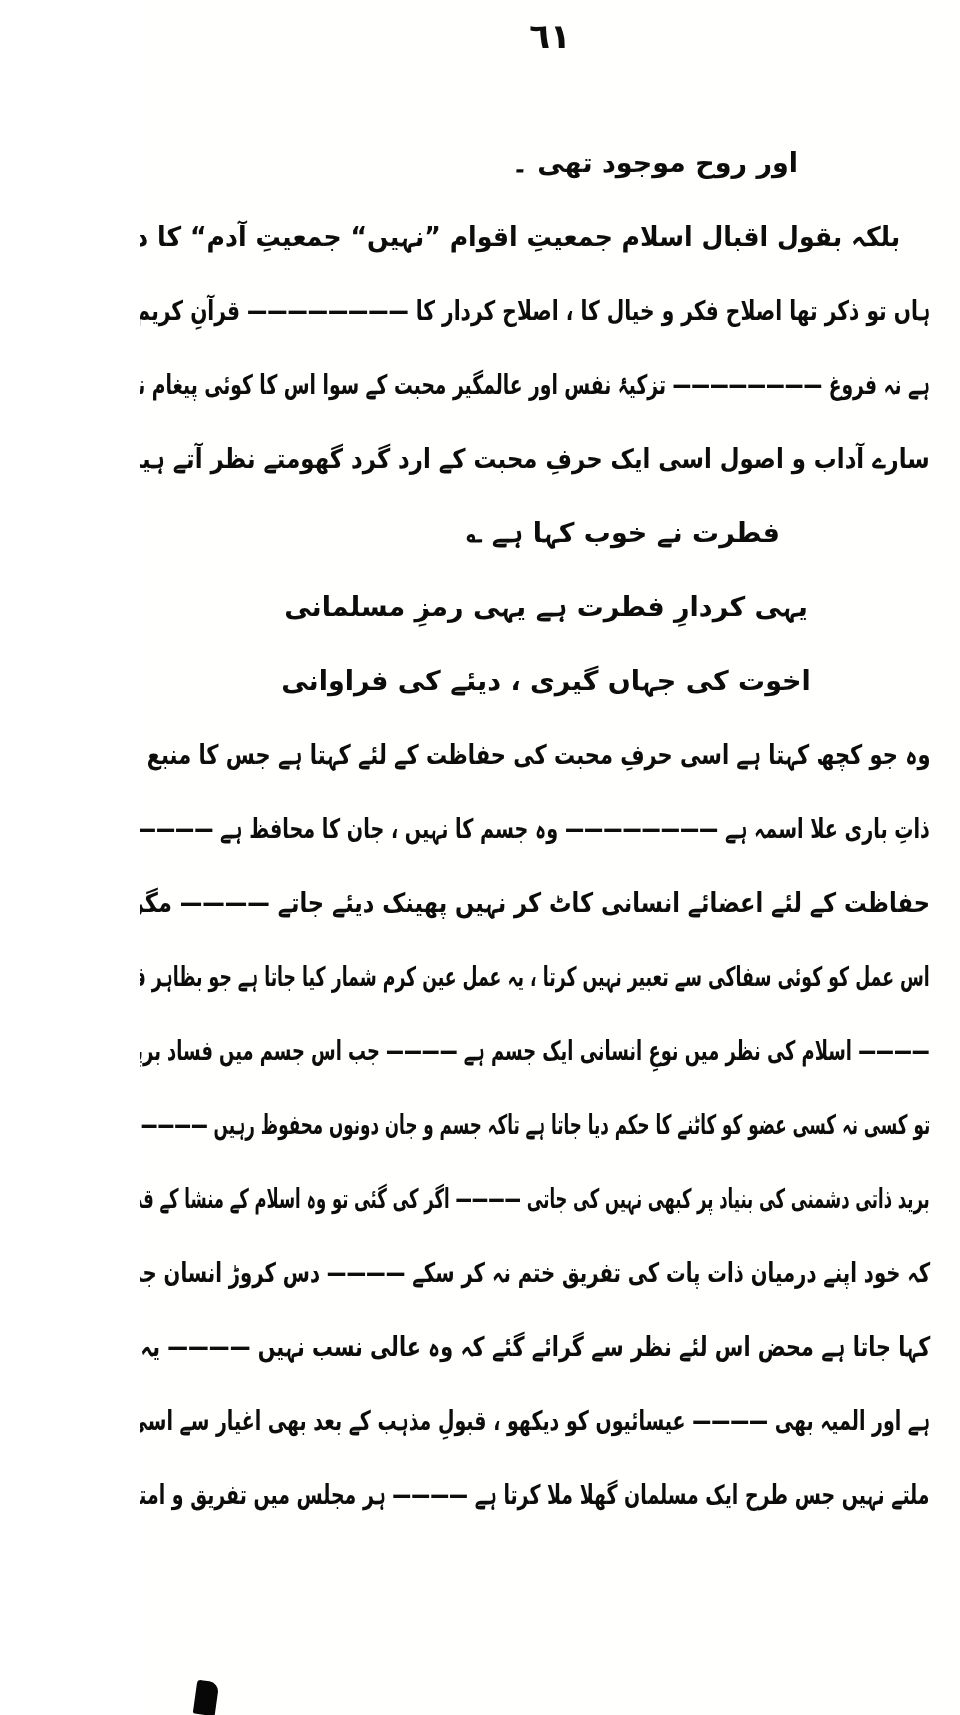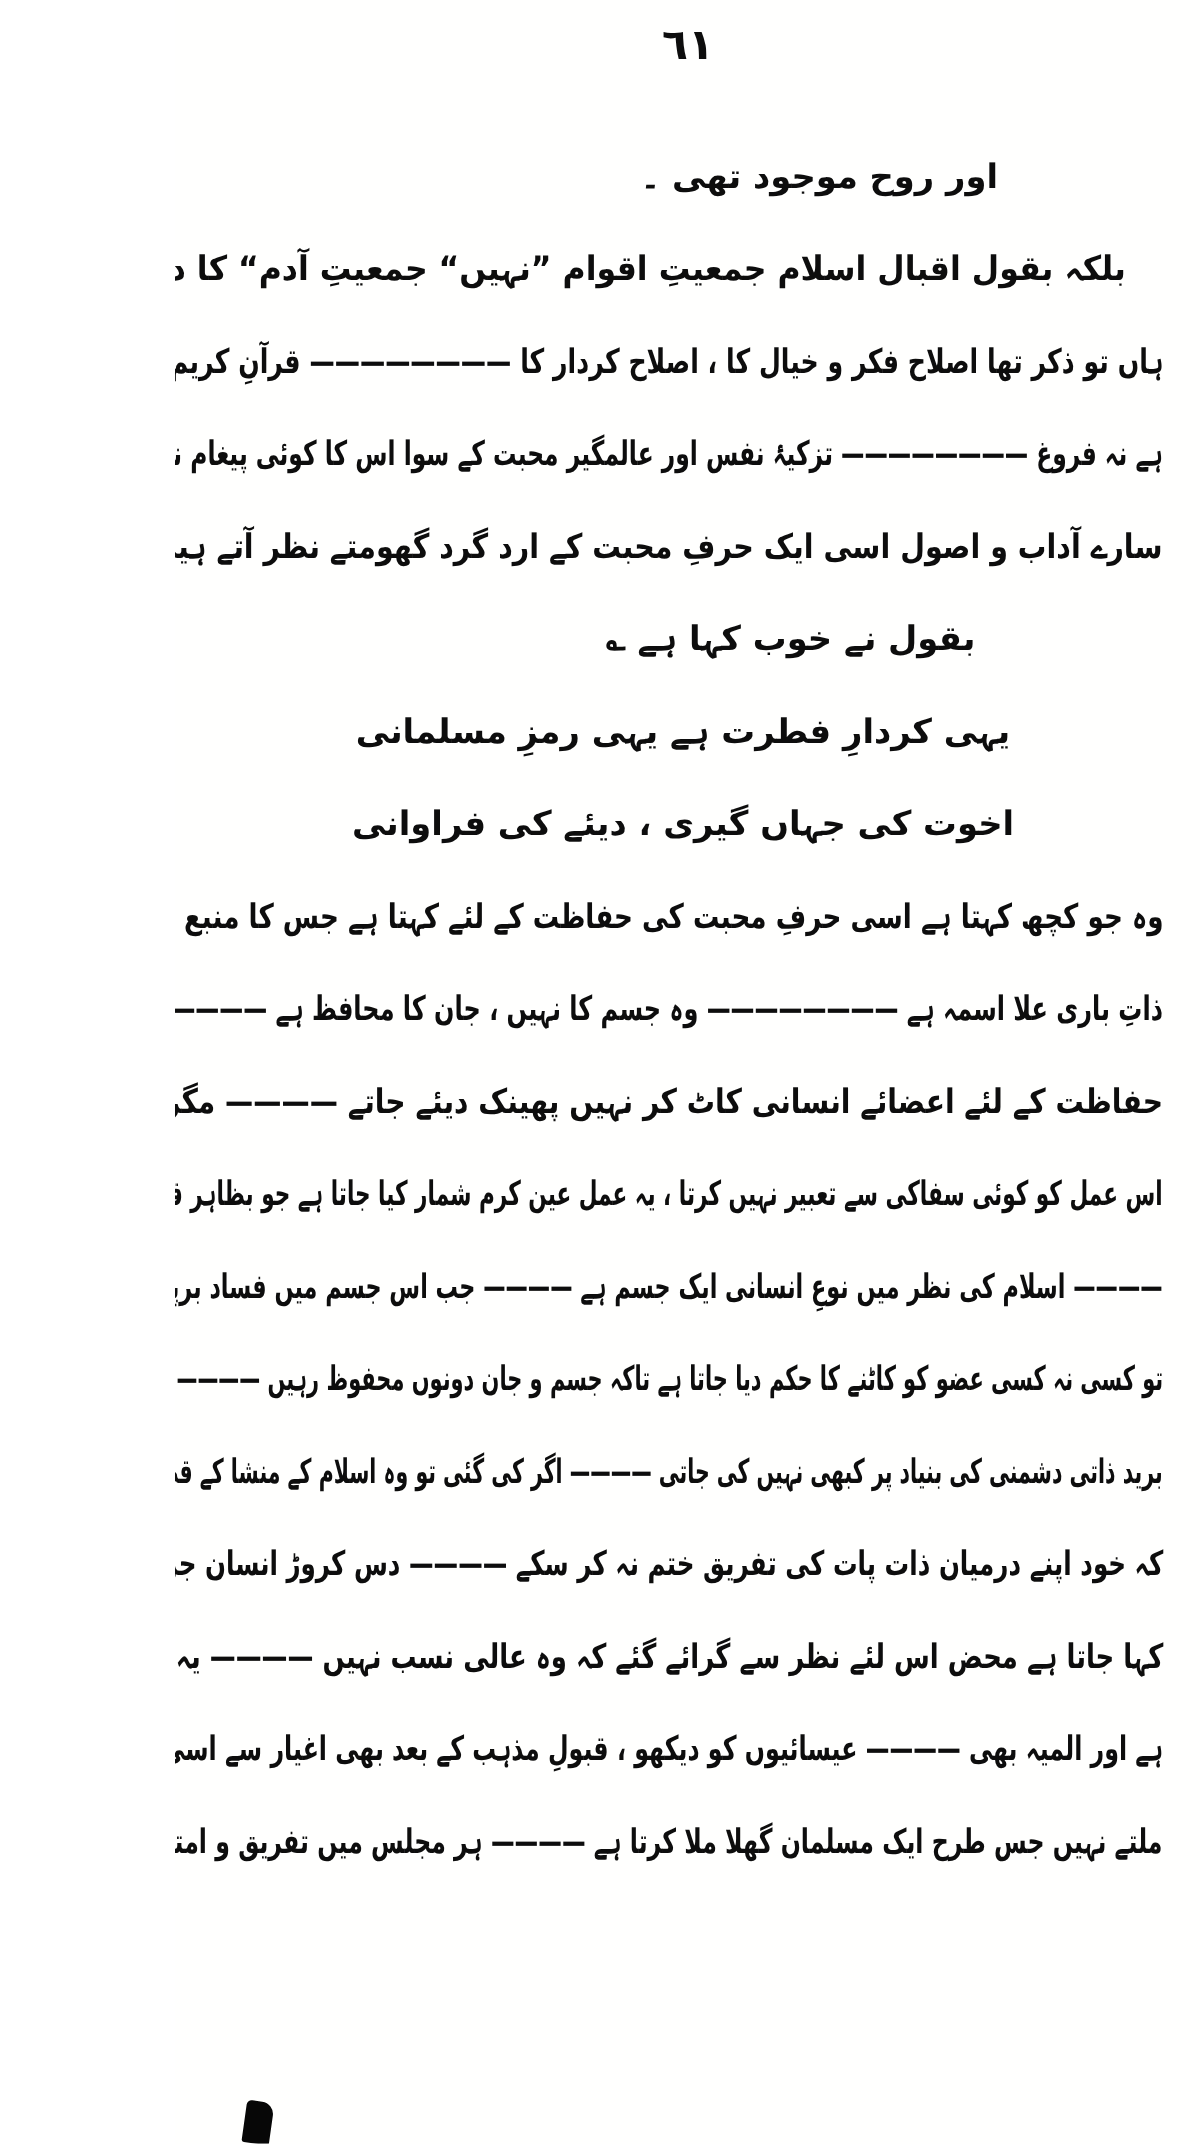--- a/index.html
+++ b/index.html
@@ -30,21 +30,21 @@
   }
   .text-block {
     position: absolute;
     top: 104px;
     right: 30px;
     left: 22px;
   }
   .line {
     height: 74px;
     display: flex;
-    align-items: center;
+    align-items: flex-end;
     direction: rtl;
     font-weight: 700;
     font-size: 27px;
     white-space: nowrap;
   }
   .line.align-right { justify-content: flex-start; }
   .line.align-center { justify-content: center; }
   .line > span {
     display: inline-block;
     transform-origin: right center;
@@ -76,21 +76,21 @@
       <div class="line align-right">
         <span style="transform: scaleX(0.748);">ہاں تو ذکر تھا اصلاح فکر و خیال کا ، اصلاح کردار کا ———————— قرآنِ کریم کا سب سے</span>
       </div>
       <div class="line align-right">
         <span style="transform: scaleX(0.693);">ہے نہ فروغ ———————— تزکیۂ نفس اور عالمگیر محبت کے سوا اس کا کوئی پیغام نہیں ————</span>
       </div>
       <div class="line align-right">
         <span style="transform: scaleX(0.846);">سارے آداب و اصول اسی ایک حرفِ محبت کے ارد گرد گھومتے نظر آتے ہیں ————</span>
       </div>
       <div class="line align-right" style="padding-right: 150px;">
-        <span>بقول نے خوب کہا ہے ؎</span>
+        <span>فطرت نے خوب کہا ہے ؎</span>
       </div>
       <div class="line align-center">
         <span>یہی کردارِ فطرت ہے یہی رمزِ مسلمانی</span>
       </div>
       <div class="line align-center">
         <span>اخوت کی جہاں گیری ، دیئے کی فراوانی</span>
       </div>
       <div class="line align-right">
         <span style="transform: scaleX(0.777);">وہ جو کچھ کہتا ہے اسی حرفِ محبت کی حفاظت کے لئے کہتا ہے جس کا منبع و سرچشمہ</span>
       </div>

